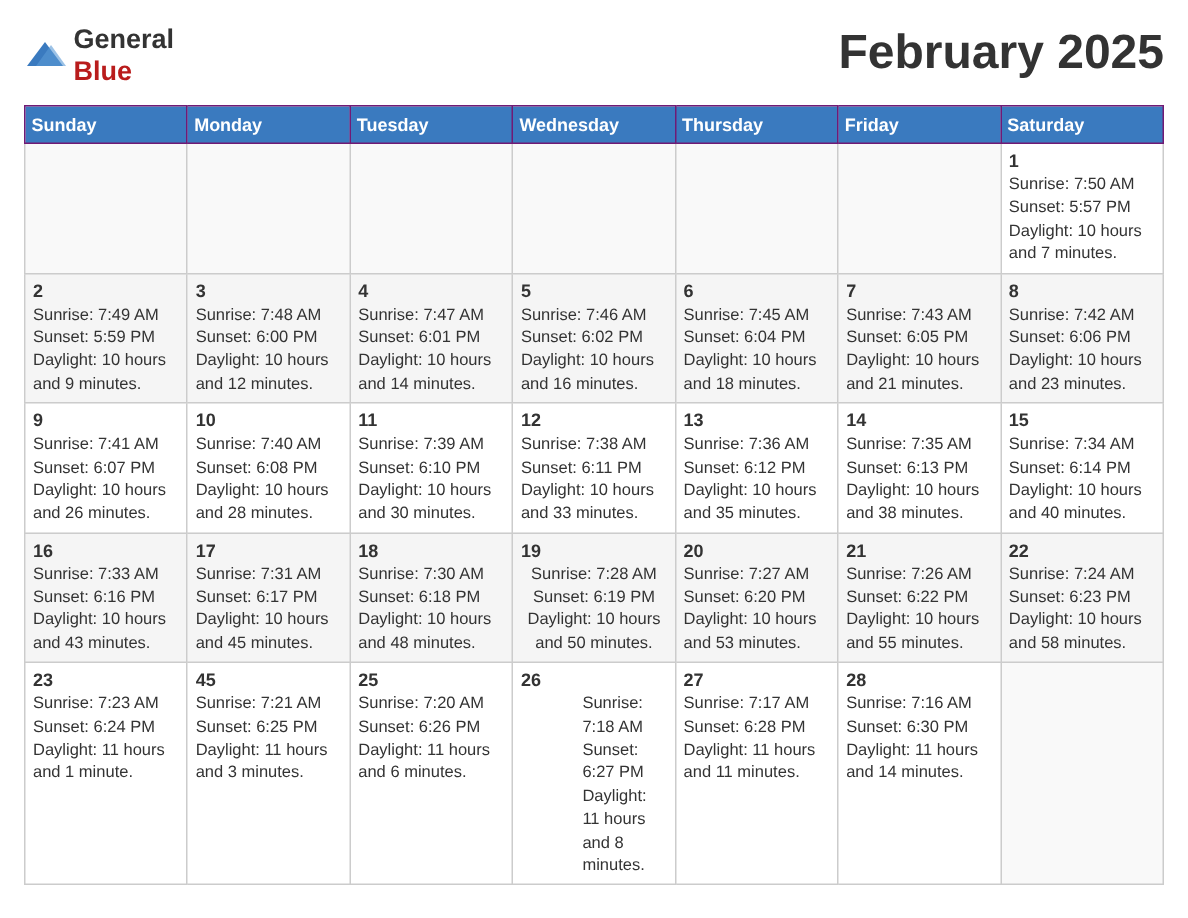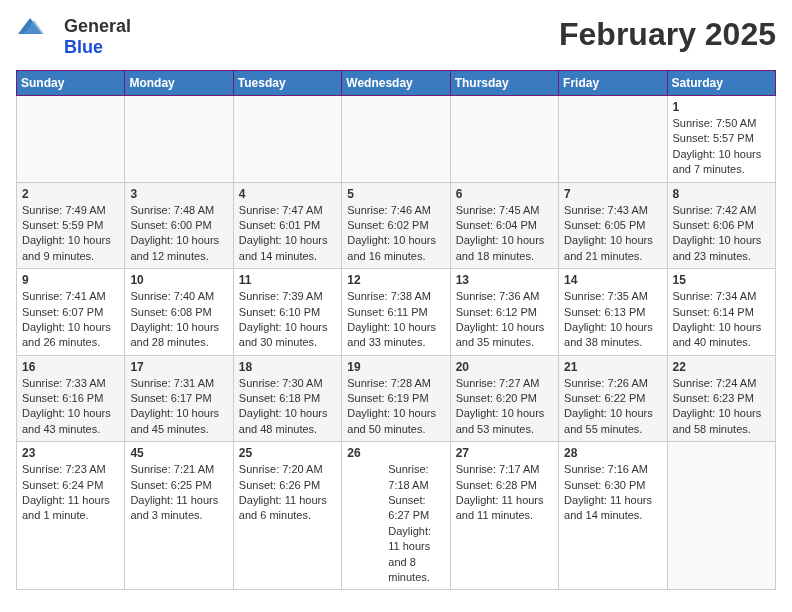--- a/index.html
+++ b/index.html
@@ -11,31 +11,32 @@
       padding: 16px;
     }
     .header-area {
       display: flex;
       justify-content: space-between;
       align-items: flex-start;
       margin-bottom: 12px;
     }
     .logo {
       display: flex;
-      gap: 20px;
+      align-items: center;
+      gap: 5px;
     }
     .logo-text-general {
       font-size: 18px;
       font-weight: bold;
       color: #333;
     }
     .logo-text-blue {
       font-size: 18px;
       font-weight: bold;
-      color: #1d4ed8;
+      color: #b91c1c;
     }
     .logo-icon {
       width: 28px;
       height: 22px;
     }
     .title-area {
       text-align: left;
       margin-left: 36px;
     }
     .month-year {
@@ -238,21 +239,21 @@
 Daylight: 10 hours and 45 minutes.</div>
         </td>
         <td>
           <span class="day-number">18</span>
           <div class="day-info" style="white-space: pre-line;">Sunrise: 7:30 AM
 Sunset: 6:18 PM
 Daylight: 10 hours and 48 minutes.</div>
         </td>
         <td>
           <span class="day-number">19</span>
-          <div class="day-info" style="white-space: pre-line;">Sunrise: 7:28 AM
+          <div class="day-info" style="white-space: pre-line; text-align: center;">Sunrise: 7:28 AM
 Sunset: 6:19 PM
 Daylight: 10 hours and 50 minutes.</div>
         </td>
         <td>
           <span class="day-number">20</span>
           <div class="day-info" style="white-space: pre-line;">Sunrise: 7:27 AM
 Sunset: 6:20 PM
 Daylight: 10 hours and 53 minutes.</div>
         </td>
         <td>

